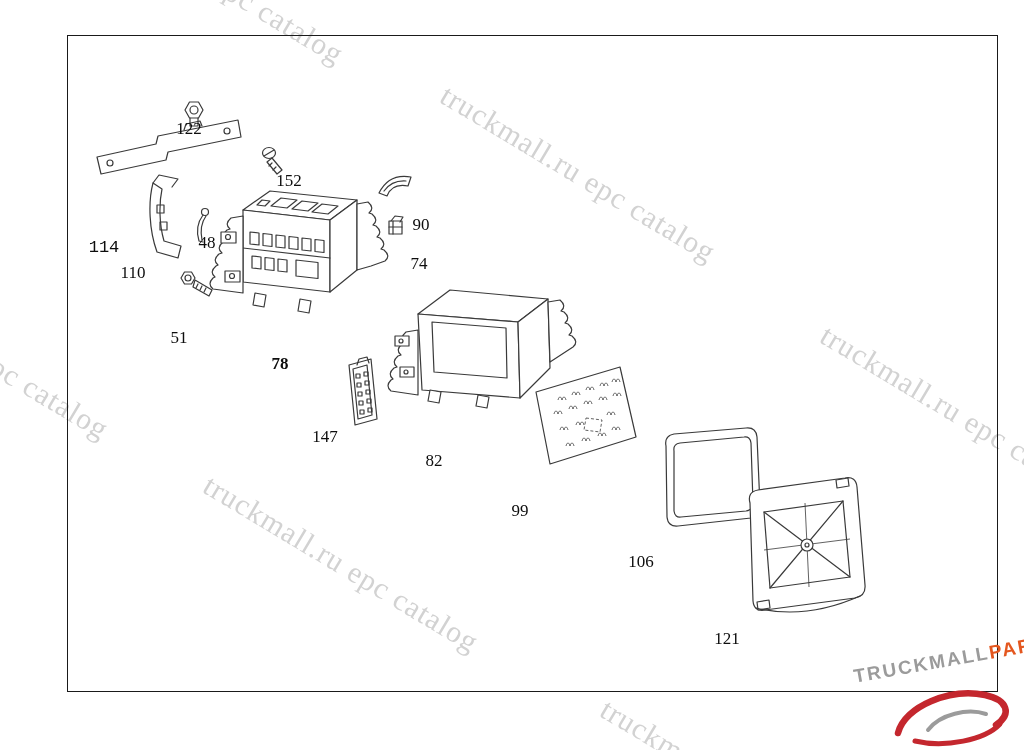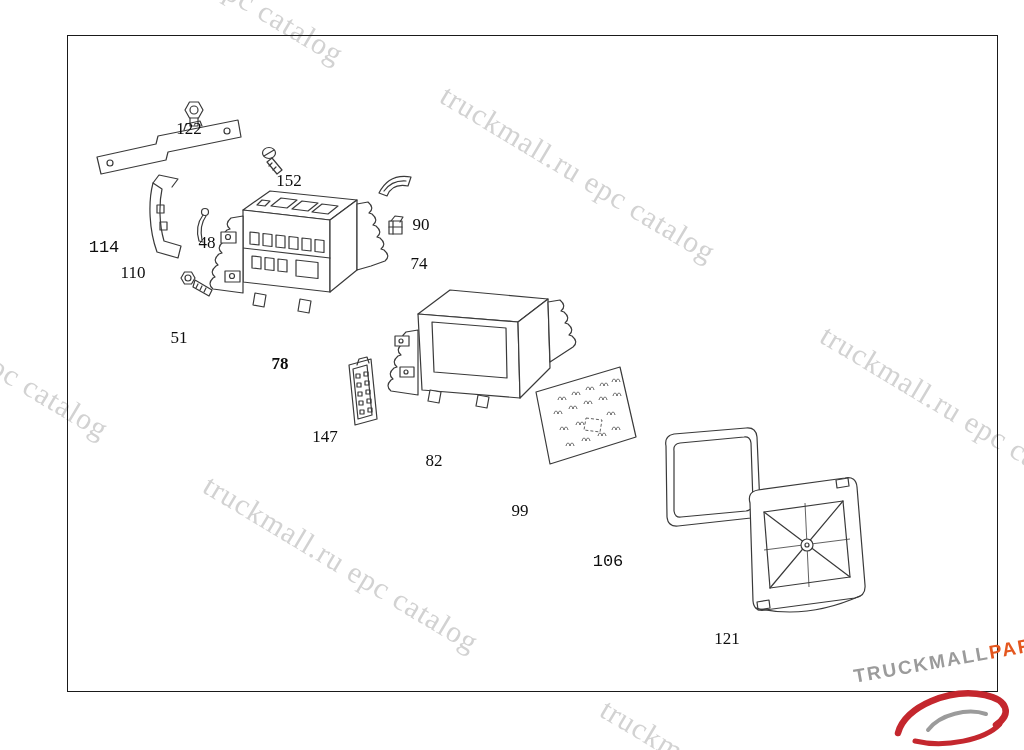--- a/index.html
+++ b/index.html
@@ -217,21 +217,21 @@
     <div class="plabel" style="left:86px;  top:198px;font-family:Liberation Mono, monospace;">114</div>
     <div class="plabel" style="left:189px; top:193px;">48</div>
     <div class="plabel" style="left:115px; top:223px;">110</div>
     <div class="plabel" style="left:161px; top:288px;">51</div>
     <div class="plabel" style="left:262px; top:314px;font-weight:bold;">78</div>
     <div class="plabel" style="left:403px; top:175px;">90</div>
     <div class="plabel" style="left:401px; top:214px;">74</div>
     <div class="plabel" style="left:307px; top:387px;">147</div>
     <div class="plabel" style="left:416px; top:411px;">82</div>
     <div class="plabel" style="left:502px; top:461px;">99</div>
-    <div class="plabel" style="left:590px; top:512px;font-family:Liberation Mono, monospace;">106</div>
+    <div class="plabel" style="left:623px; top:512px;">106</div>
     <div class="plabel" style="left:709px; top:589px;">121</div>
   </div>
 
   <div id="logo-text">
     <span class="logo-gray">TRUCKMALL</span><span class="logo-orange">PARTS</span>
   </div>
 
 </div>
 
 </body></html>

